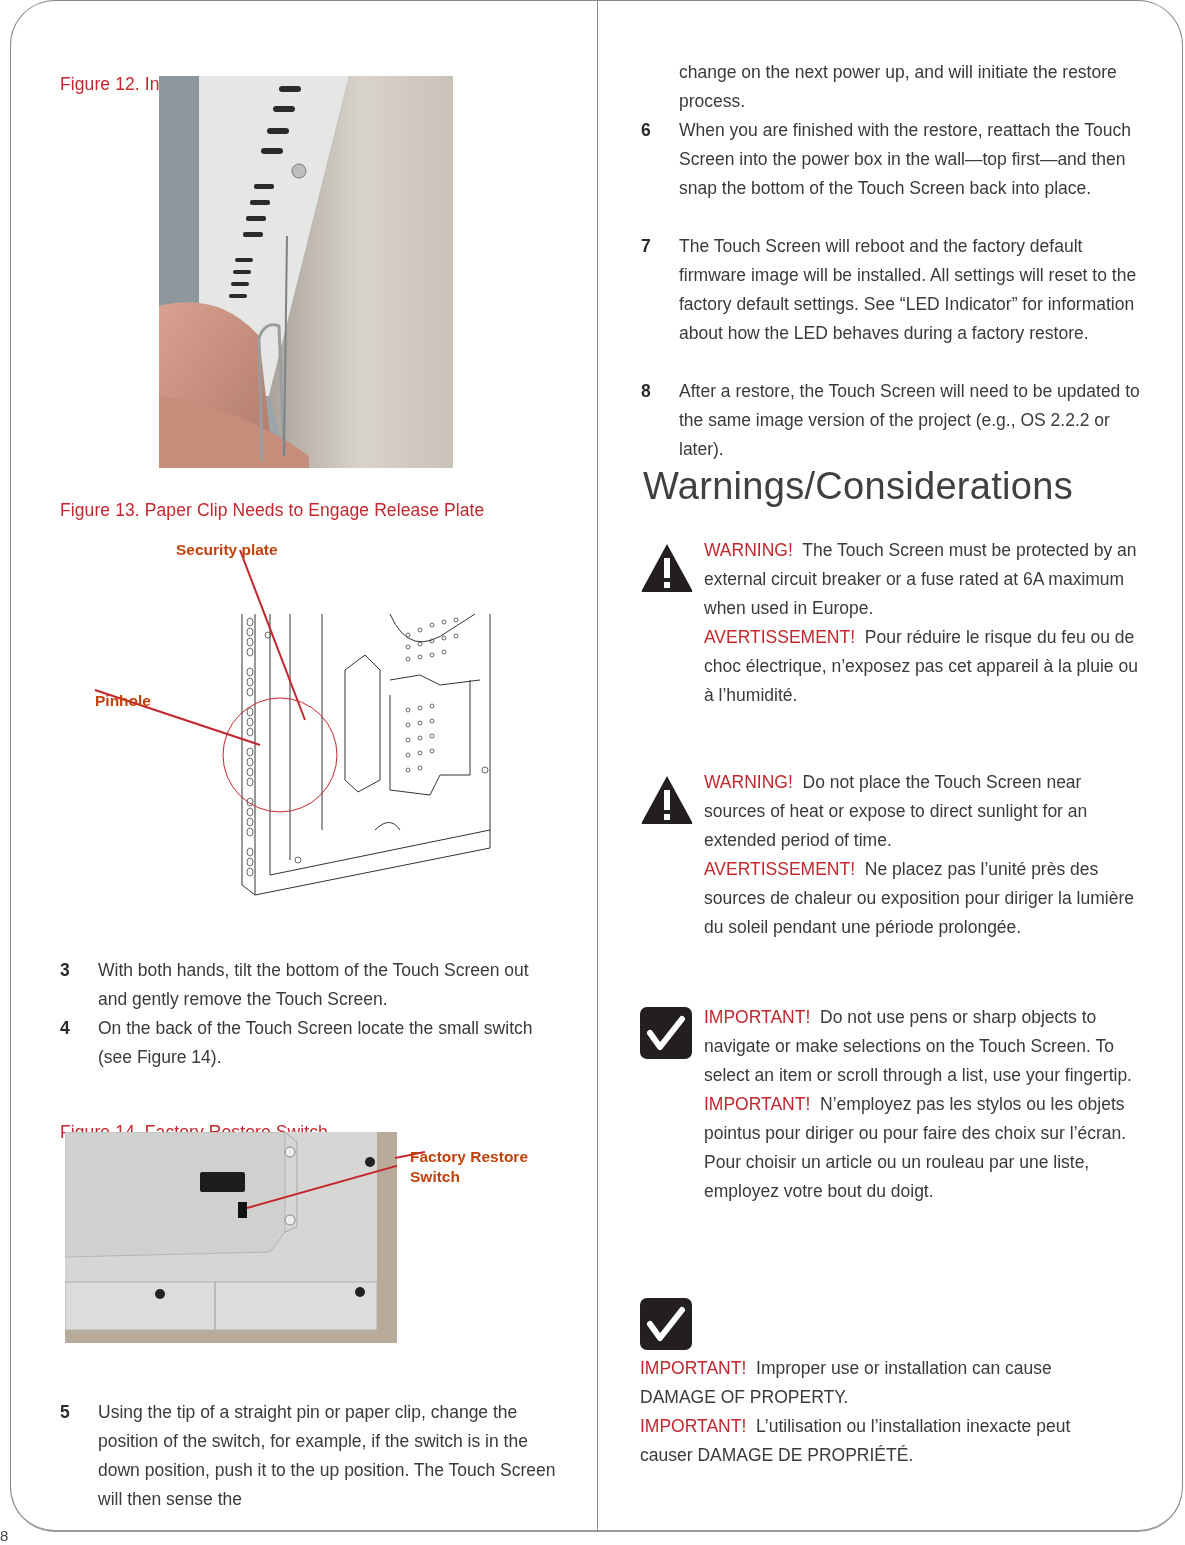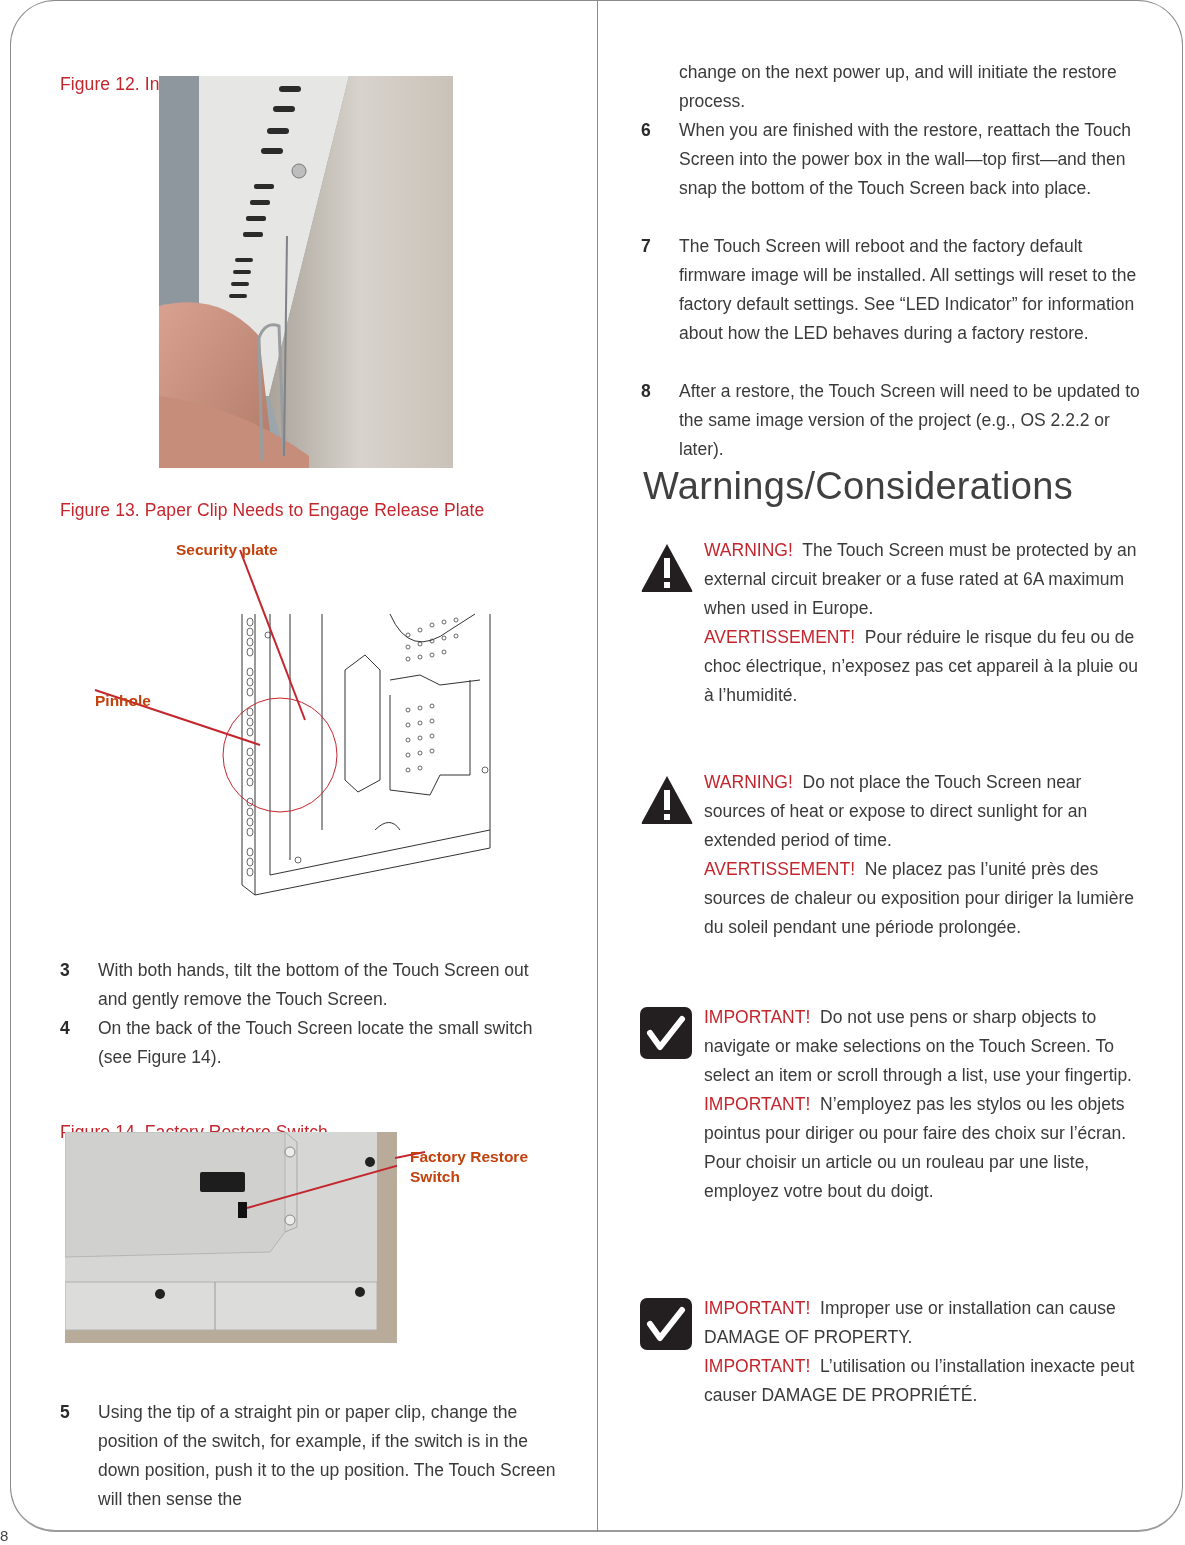--- a/index.html
+++ b/index.html
@@ -251,21 +251,21 @@
     </svg>
   </div>
   <div class="ntxt">
     <span class="red">IMPORTANT!</span>&nbsp;
     <span>Do not use pens or sharp objects to navigate or make selections on the Touch Screen. To select an item or scroll through a list, use your fingertip.</span><br>
     <span class="red">IMPORTANT!</span>&nbsp;
     <span>N’employez pas les stylos ou les objets pointus pour diriger ou pour faire des choix sur l’écran. Pour choisir un article ou un rouleau par une liste, employez votre bout du doigt.</span>
   </div>
 </div>
 
-<div class="notice" style="top:1294px;">
+<div class="notice" style="top:1294px;flex-direction:column;">
   <div class="icon">
     <svg width="52" height="52" viewBox="0 0 52 52" style="margin-top:4px;">
       <rect x="0" y="0" width="52" height="52" rx="7" fill="#231f20"></rect>
       <path d="M10,26 L20,40 L42,12" fill="none" stroke="#fff" stroke-width="6" stroke-linecap="round" stroke-linejoin="round"></path>
     </svg>
   </div>
   <div class="ntxt">
     <span class="red">IMPORTANT!</span>&nbsp;
     <span>Improper use or installation can cause DAMAGE OF PROPERTY.</span><br>
     <span class="red">IMPORTANT!</span>&nbsp;

